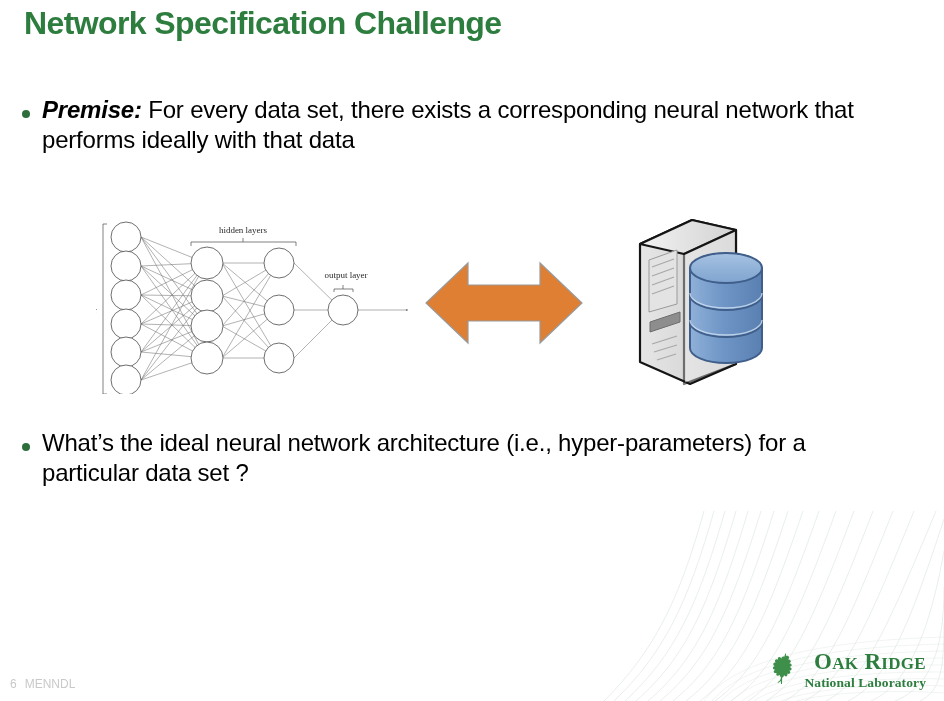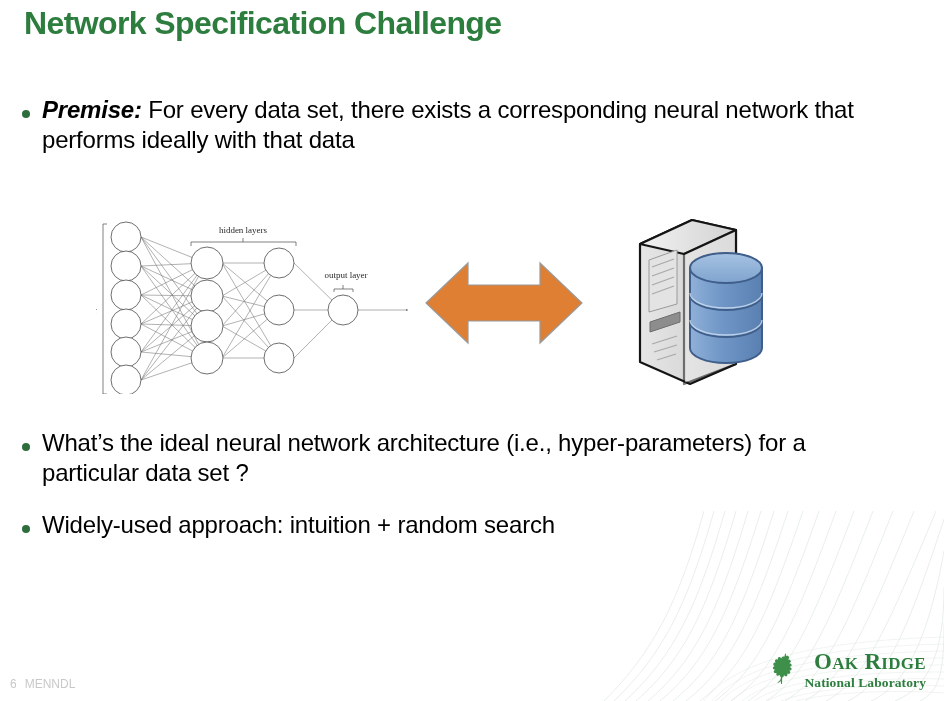--- a/index.html
+++ b/index.html
@@ -360,24 +360,20 @@
         <ellipse cx="94" cy="56" rx="36" ry="15" fill="url(#dbTop)" stroke="#3f5f8a" stroke-width="2"></ellipse>
       </g>
     </svg>
   </div>
 
   <div id="bullet-question" class="bullet-row">
     <div class="bullet-dot"></div>
     <div class="bullet-text">What’s the ideal neural network architecture (i.e., hyper-parameters) for a particular data set ?</div>
   </div>
 
-  <div id="bullet-approach" class="bullet-row">
-    <div class="bullet-dot"></div>
-    <div class="bullet-text">Widely-used approach:  intuition + random search</div>
-  </div>
 
   <div id="footer-left">
     <span id="footer-page-number">6</span>
     <span id="footer-deck-name">MENNDL</span>
   </div>
 
   <div id="logo">
     <svg id="logo-leaf" width="32" height="34" viewBox="0 0 32 34" xmlns="http://www.w3.org/2000/svg">
       <path fill="#3e8f4a" d="M17.2 1.2c.9.6 1.1 1.9.6 2.9 1.2-.5 2.6-.2 3.1.8.4.9-.1 2-.9 2.6 1.3-.2 2.6.4 2.8 1.5.2.9-.5 1.8-1.5 2.2 1.3.1 2.4.9 2.4 1.9 0 .9-.9 1.6-2 1.8 1.2.4 2.1 1.3 1.9 2.3-.2.9-1.3 1.4-2.4 1.3.9.7 1.4 1.8 1 2.6-.5.9-1.8 1-2.9.5.4 1.1.2 2.3-.7 2.7-.9.4-2-.2-2.6-1.2-.1 1.3-.8 2.4-1.8 2.5l-.2 5.8c0 .4-.2.6-.5.6-.3 0-.5-.2-.5-.6l-.3-5.4c-.1-.4.1-.6.4-.9-.9-.3-1.5-1.3-1.5-2.4-.7.9-1.8 1.4-2.6.9-.8-.5-.9-1.7-.4-2.7-1.1.4-2.3.2-2.7-.7-.4-.9.2-2 1.2-2.5-1.2-.1-2.2-.8-2.2-1.8 0-.9.9-1.6 2-1.8-1.1-.5-1.8-1.4-1.6-2.4.3-.9 1.4-1.3 2.5-1.1-.8-.8-1.2-1.9-.6-2.7.6-.8 1.8-.8 2.8-.2-.3-1.2 0-2.4.9-2.7.9-.3 1.9.4 2.4 1.4.3-1.2 1.2-2.1 2.1-2 .4 0 .7.2 1 .4z"></path>
       <path fill="#3e8f4a" d="M13.6 27.4c-.6 1.6-2 2.9-3.4 3.3-.3.1-.5 0-.6-.2-.1-.2 0-.5.3-.6 1.2-.4 2.3-1.4 2.8-2.8l.9.3z"></path>

